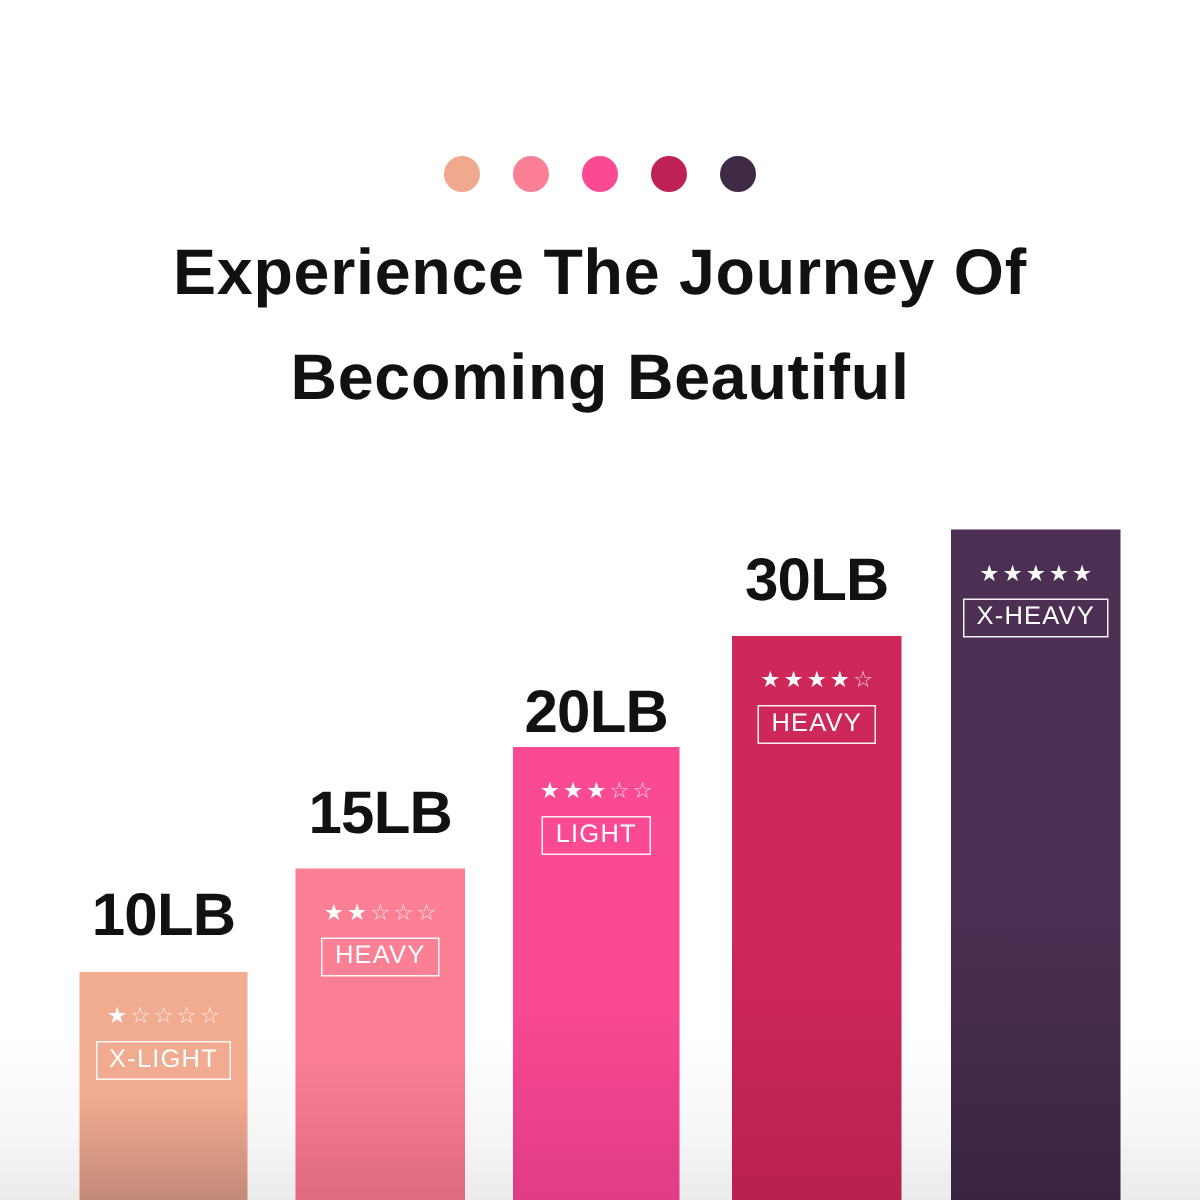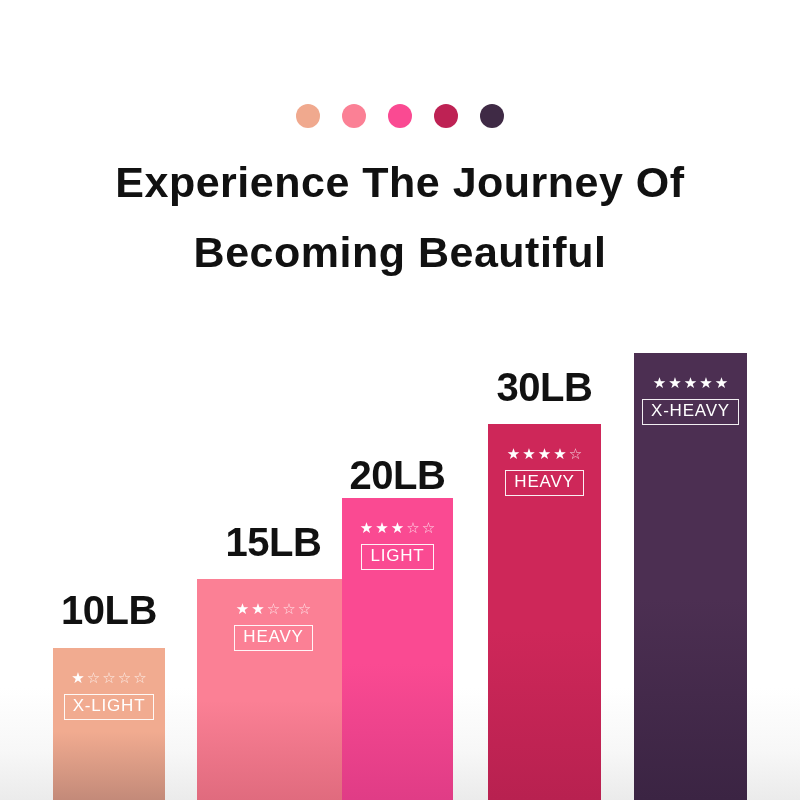--- a/index.html
+++ b/index.html
@@ -141,21 +141,21 @@
               <span class="st">★</span>
               <span class="st off">☆</span>
               <span class="st off">☆</span>
               <span class="st off">☆</span>
               <span class="st off">☆</span>
             </div>
             <div class="level-badge">X-LIGHT</div>
           </div>
         </div>
       </div>
-      <div class="bar-group" style="left: 197px; width: 113px; height: 221px; padding-left: 40px;">
+      <div class="bar-group" style="left: 197px; width: 113px; height: 221px;">
         <div class="bar-weight" style="top: -57px;">15LB</div>
         <div class="bar" style="height: 221px; background: linear-gradient(rgb(251, 128, 149) 0%, rgb(251, 128, 149) 55%, rgb(224, 107, 126) 100%);">
           <div class="bar-inner">
             <div class="stars">
               <span class="st">★</span>
               <span class="st">★</span>
               <span class="st off">☆</span>
               <span class="st off">☆</span>
               <span class="st off">☆</span>
             </div>

